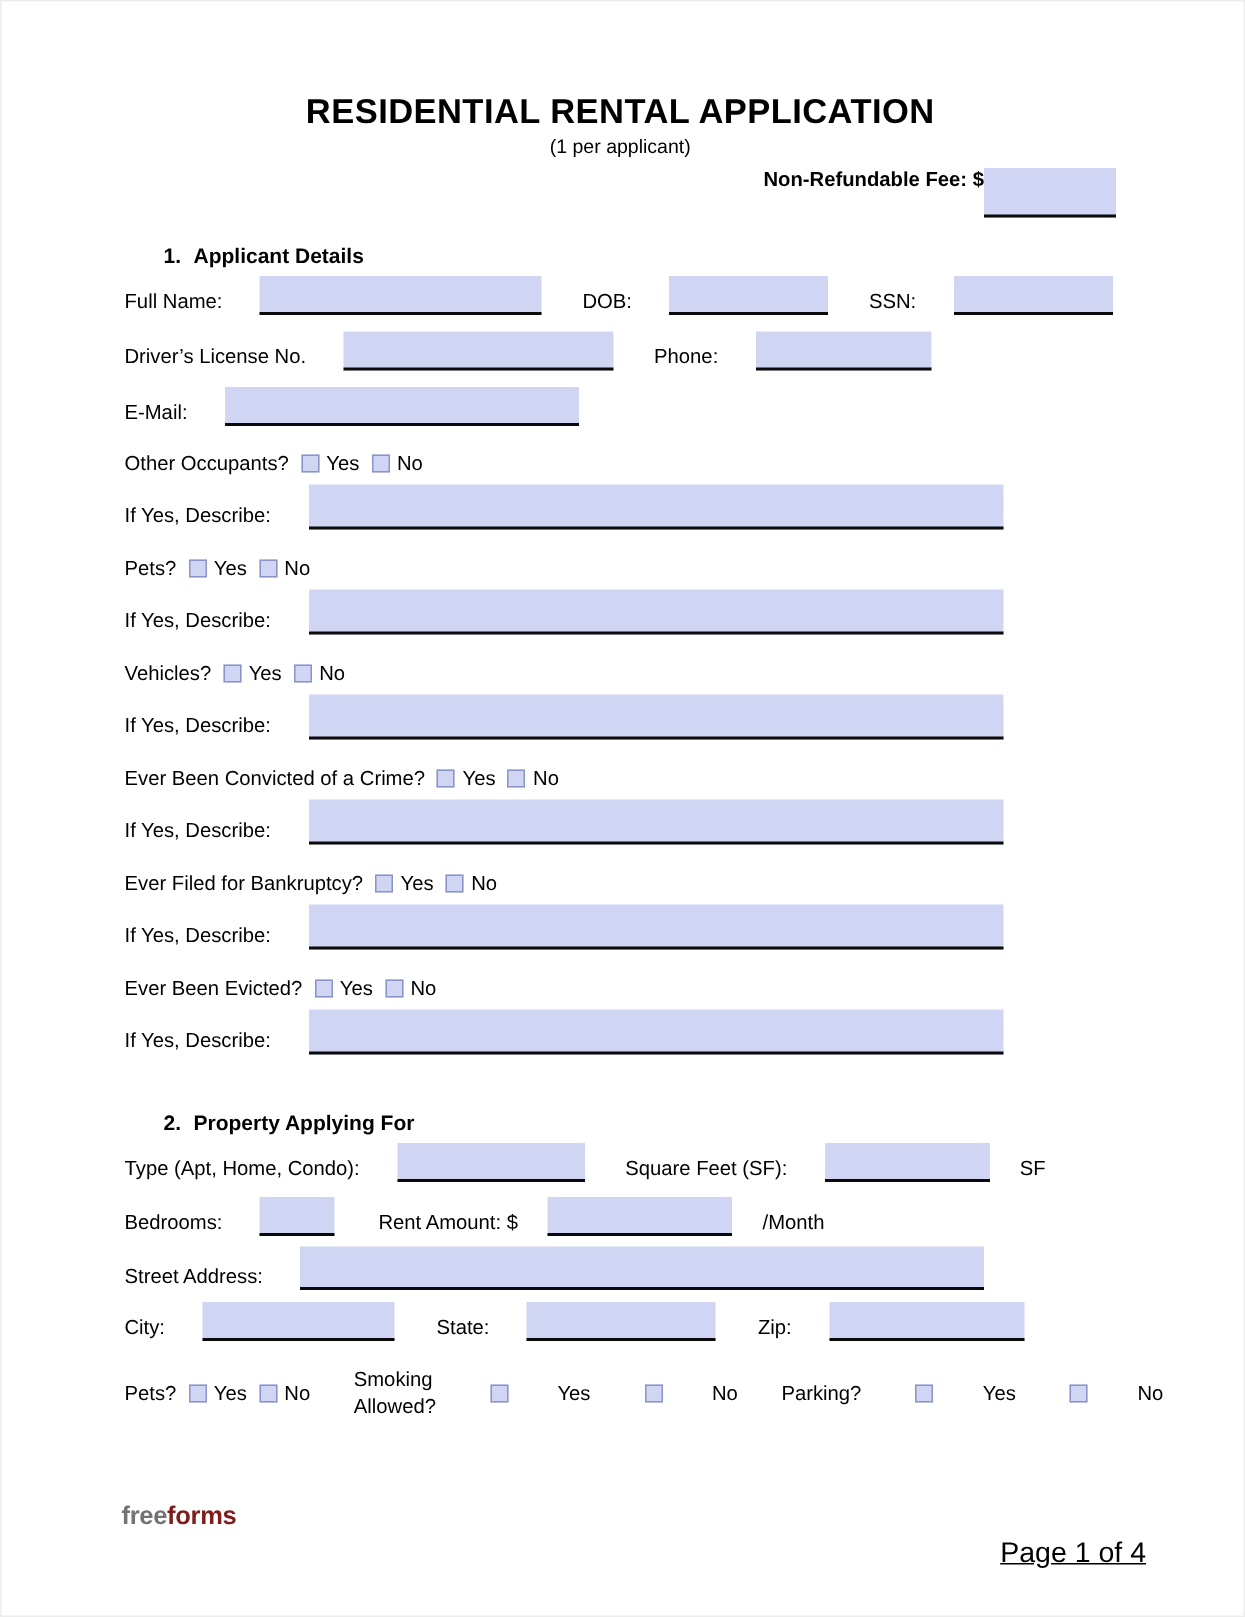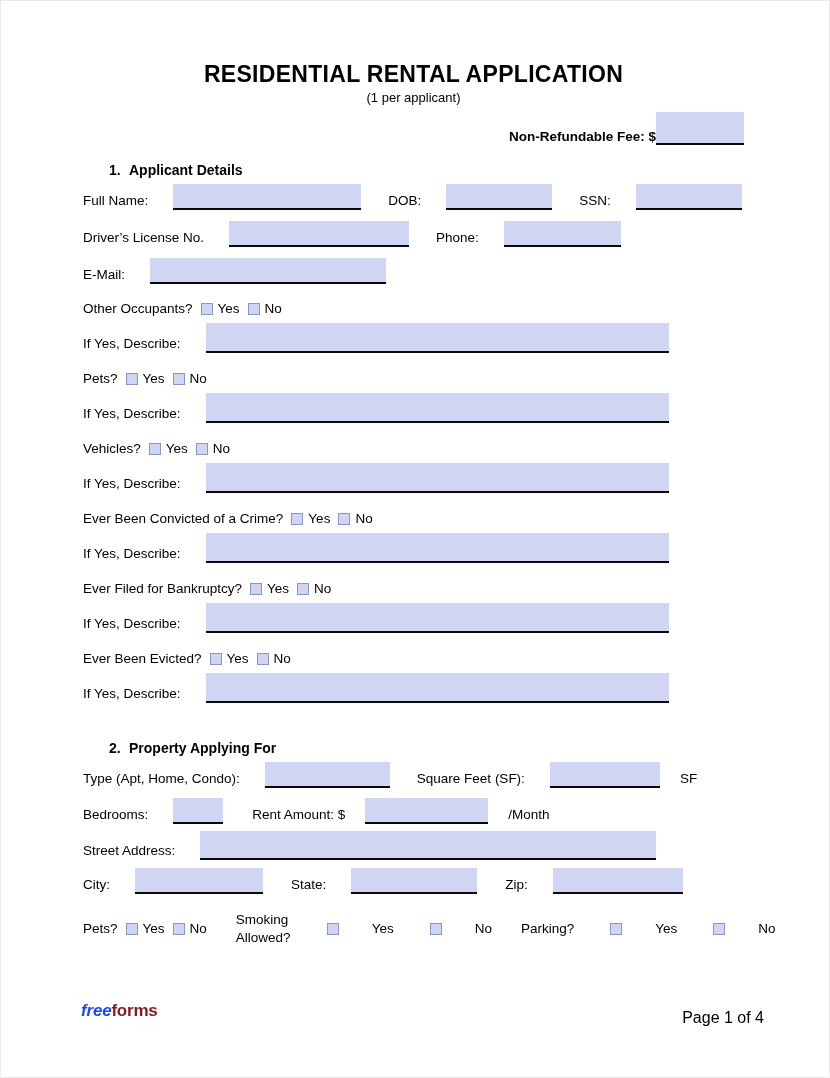--- a/index.html
+++ b/index.html
@@ -19,21 +19,21 @@
     padding-top:58px;
     text-align:center;
     font-size:23px;
     font-weight:bold;
     letter-spacing:0.3px;
     line-height:30px;
   }
   .doc-subtitle { text-align:center; font-size:13px; line-height:17px; }
   .fee-row {
     margin-top:6px;
-    display:flex; justify-content:flex-end; align-items:flex-end;
+    display:flex; justify-content:flex-end; align-items:flex-start;
   }
   .fee-row .lbl { font-weight:bold; font-size:13.5px; }
   .field {
     background:#cfd5f3;
     border-bottom:2px solid #0a0a0a;
     height:26px;
   }
   .fee-field { width:88px; height:33px; }
   .sec-heading {
     margin-top:16px; margin-left:26px;
@@ -62,23 +62,23 @@
   .mt5{margin-top:5px}.mt8{margin-top:8px}
   .mt10{margin-top:10px}.mt11{margin-top:11px}.mt16{margin-top:16px}
   .mt17{margin-top:17px}.mt36{margin-top:36px}
   .qgroup { display:flex; align-items:center; }
   .qgap { margin-left:29px;gap:28px; }
   .footer {
     position:absolute; top:1000px; left:80px; right:65px;
     display:flex; justify-content:space-between; align-items:flex-start;
   }
   .logo { font-size:17px; font-weight:bold; letter-spacing:-0.2px; }
-  .logo .free { color:#1d4ed8;font-style:italic; }
+  .logo .free { color:#737373; }
   .logo .forms { color:#7f1d1d; }
-  .page-indicator { font-size:16px; margin-top:8px; }
+  .page-indicator { font-size:19px; margin-top:24px;text-decoration:underline; }
 </style>
 </head>
 <body>
 
 <div class="page">
   <div class="content">
 
     <div class="doc-title">RESIDENTIAL RENTAL APPLICATION</div>
     <div class="doc-subtitle">(1 per applicant)</div>
 

